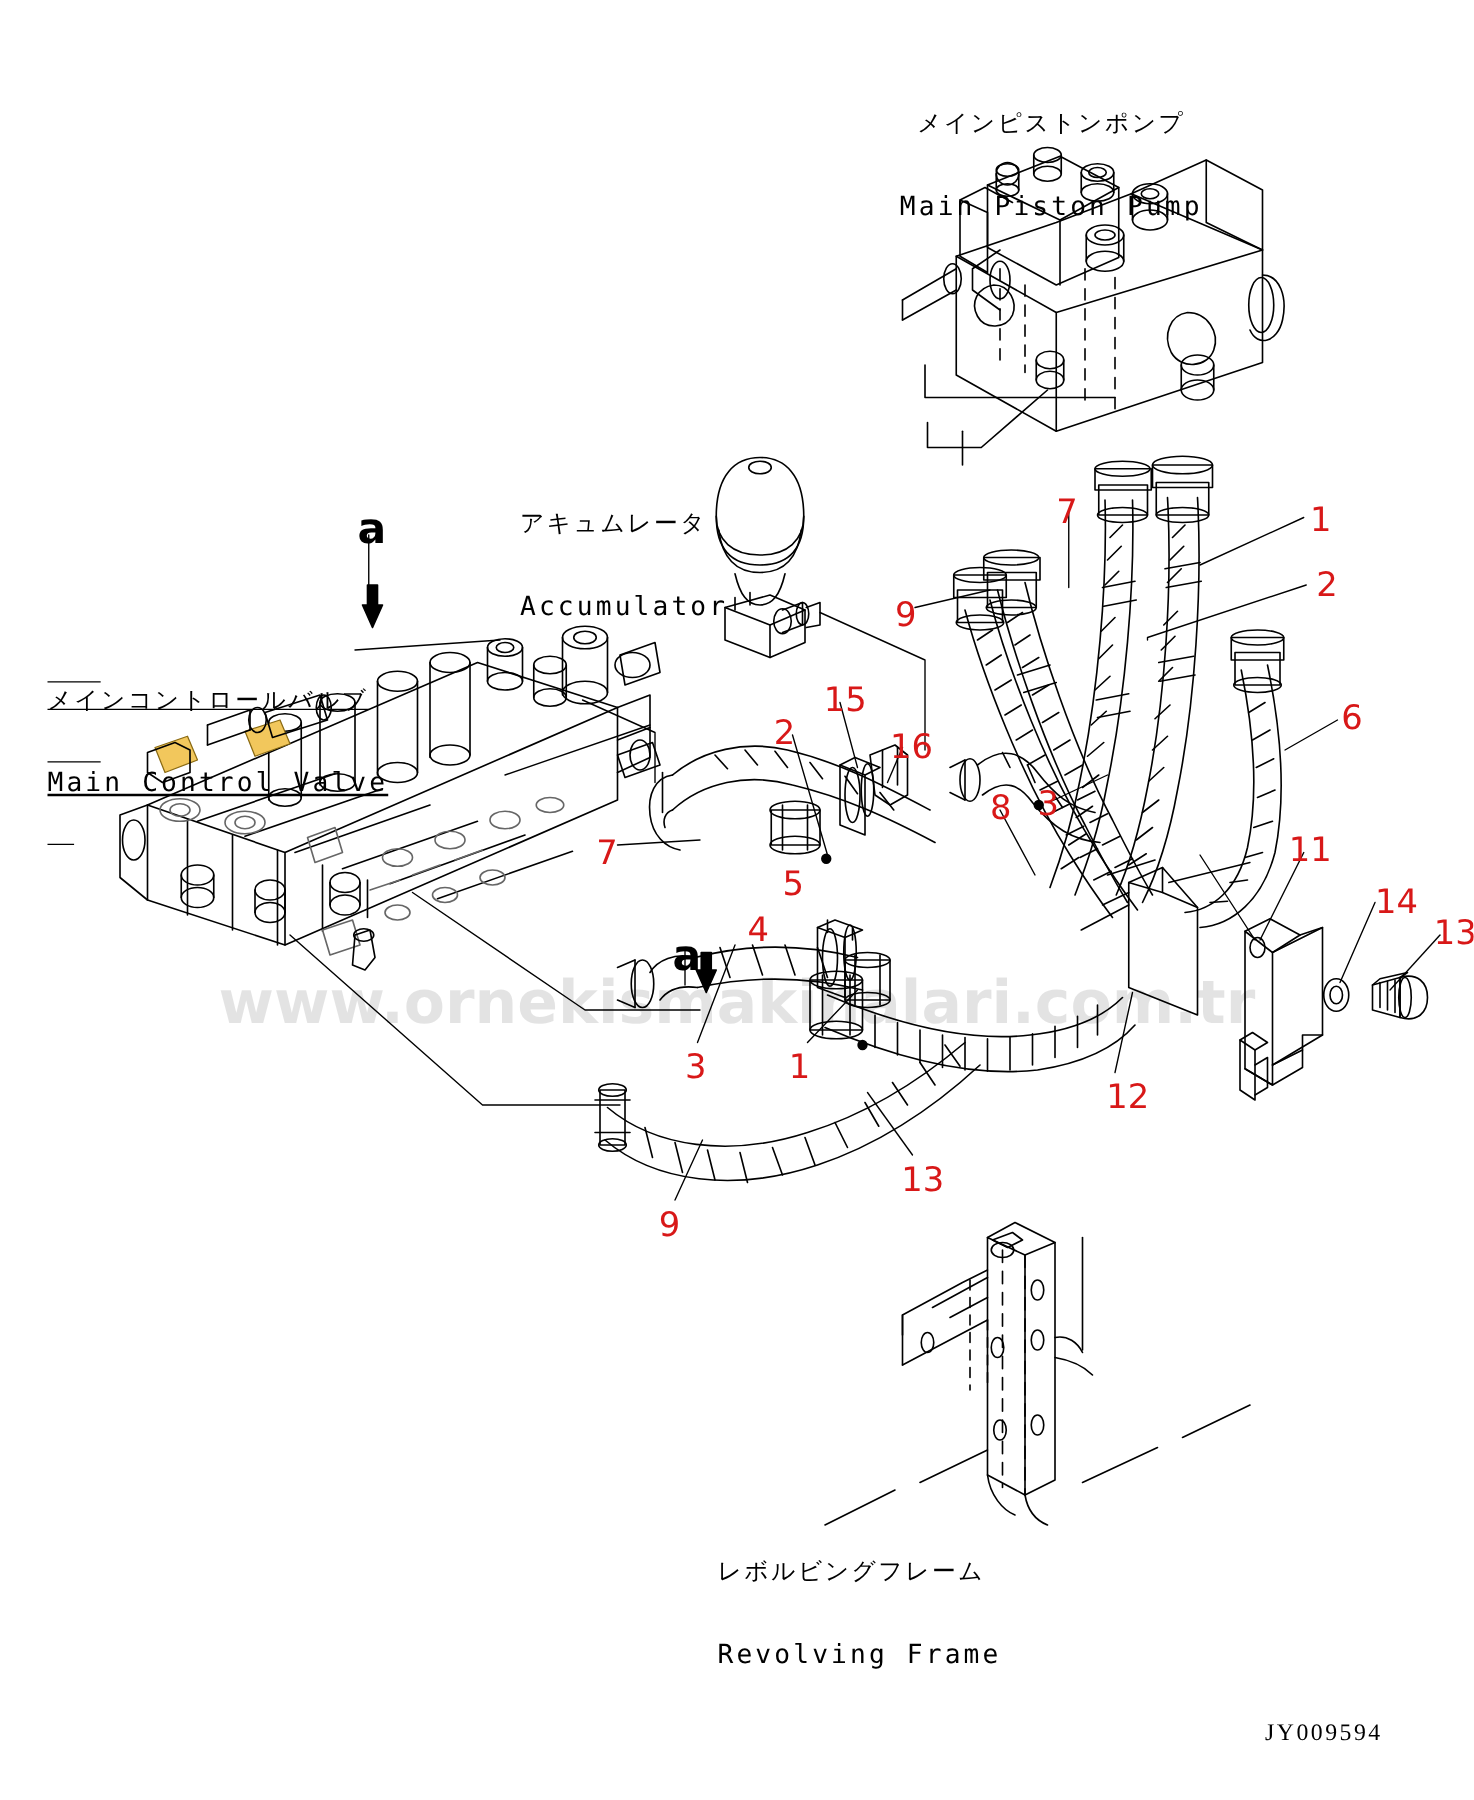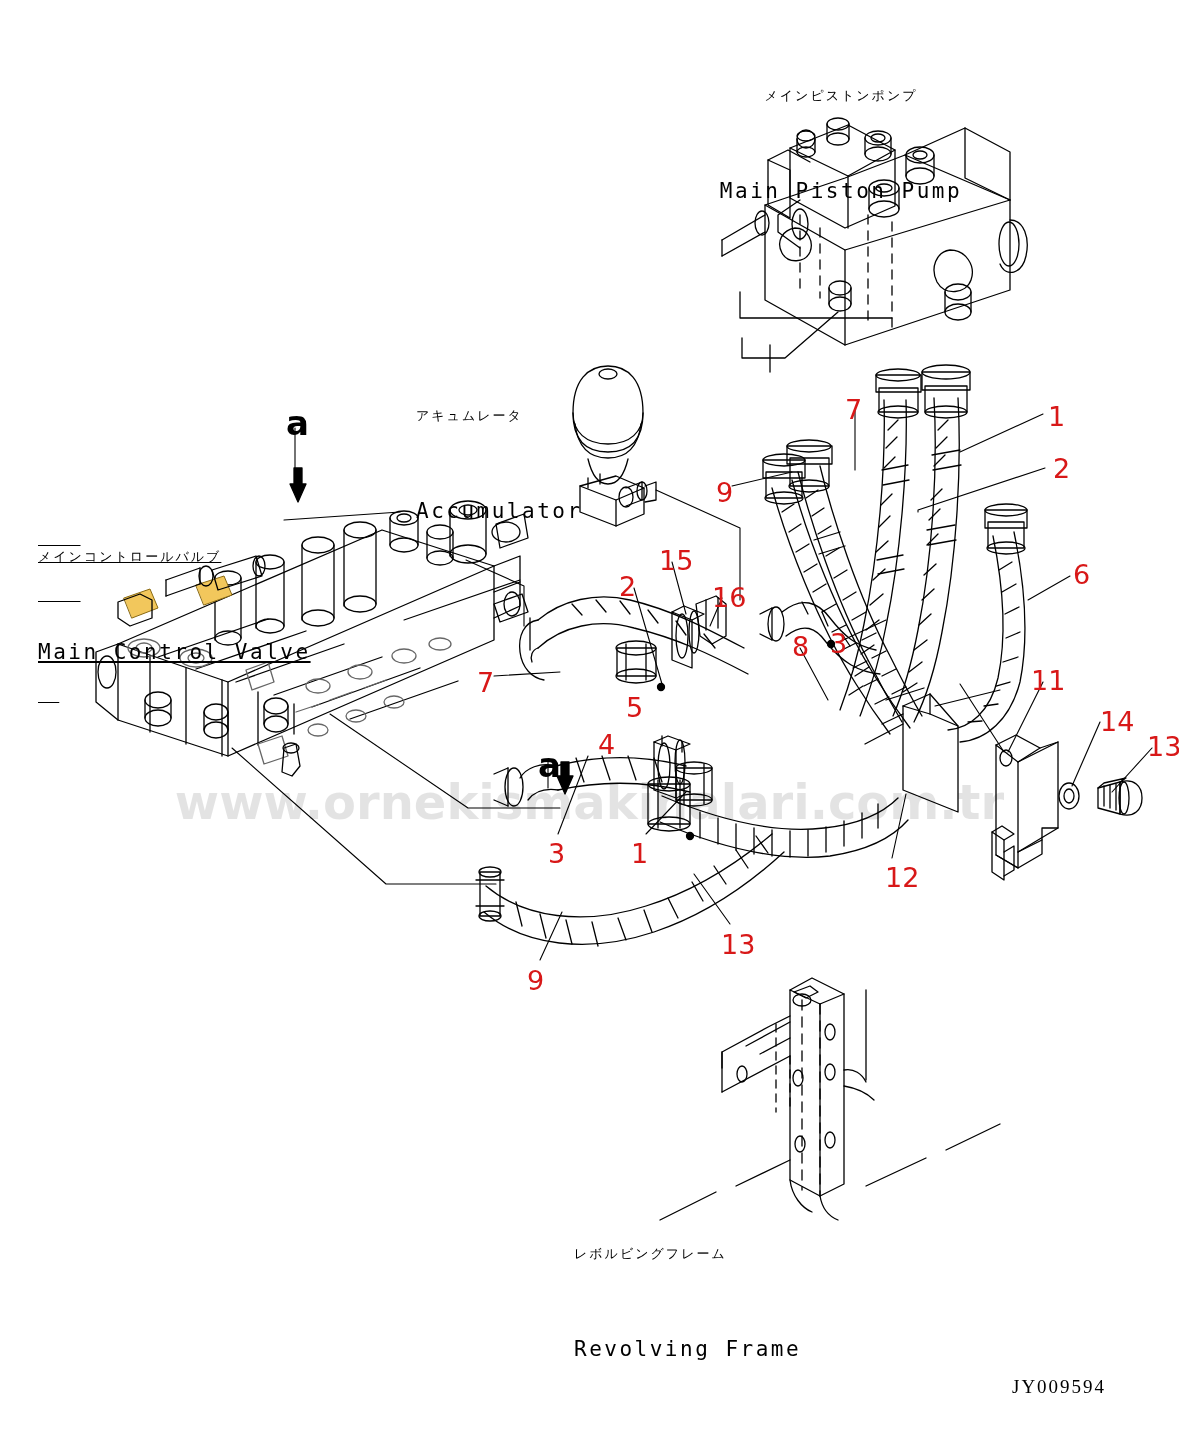--- a/index.html
+++ b/index.html
@@ -26,28 +26,27 @@
   .lbl {
     position: absolute;
     color: #000;
     font-family: "DejaVu Sans Mono", "Liberation Mono", monospace;
     white-space: pre;
     line-height: 1.25;
     letter-spacing: 1px;
   }
   .lbl .jp {
     display: block;
-    font-size: 13px;
+    font-size: 19px;
     letter-spacing: 2px;
   }
   .lbl .en {
     display: block;
     font-size: 21px;
     letter-spacing: 2.5px;
-    margin-top: 34px;
   }
   .callout {
     position: absolute;
     color: #d81818;
     font-family: "DejaVu Sans", "Liberation Sans", sans-serif;
     font-size: 27px;
     font-weight: 400;
     line-height: 1;
     user-select: none;
   }

